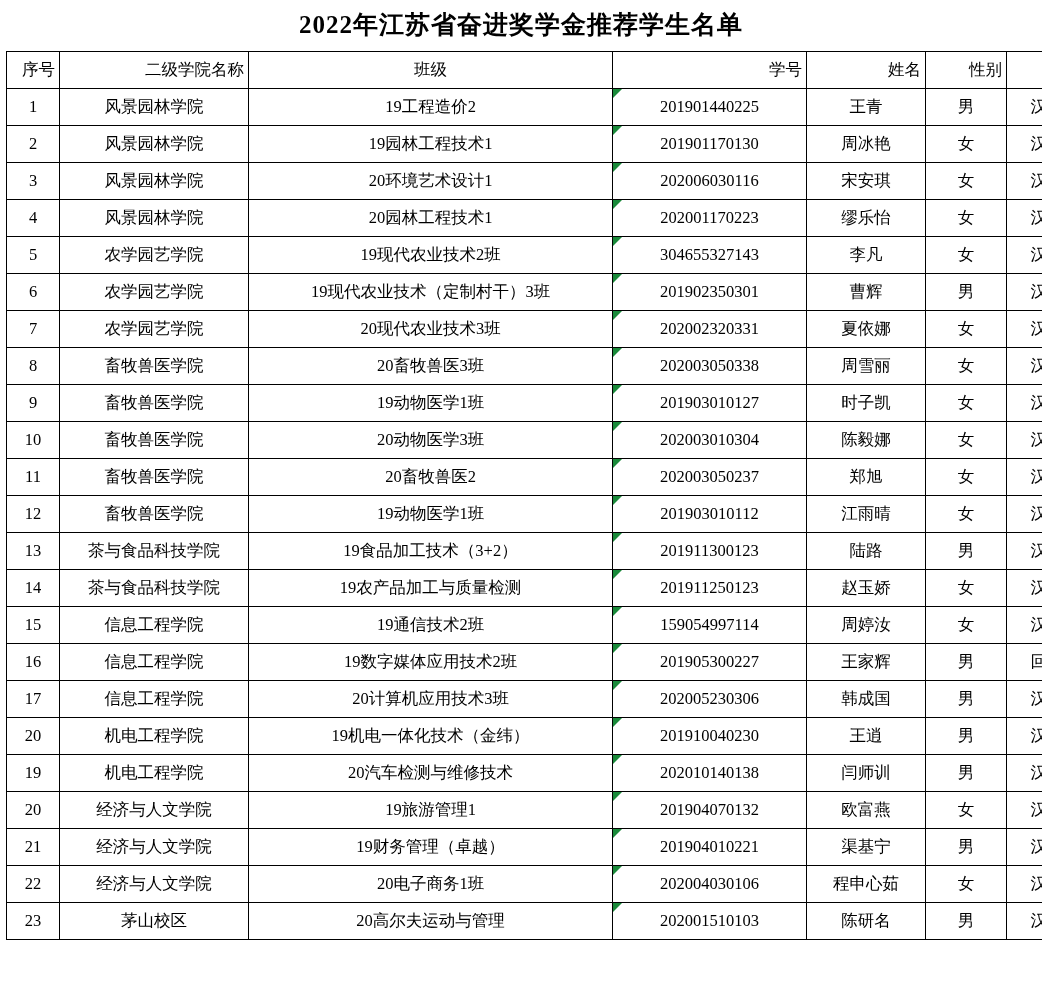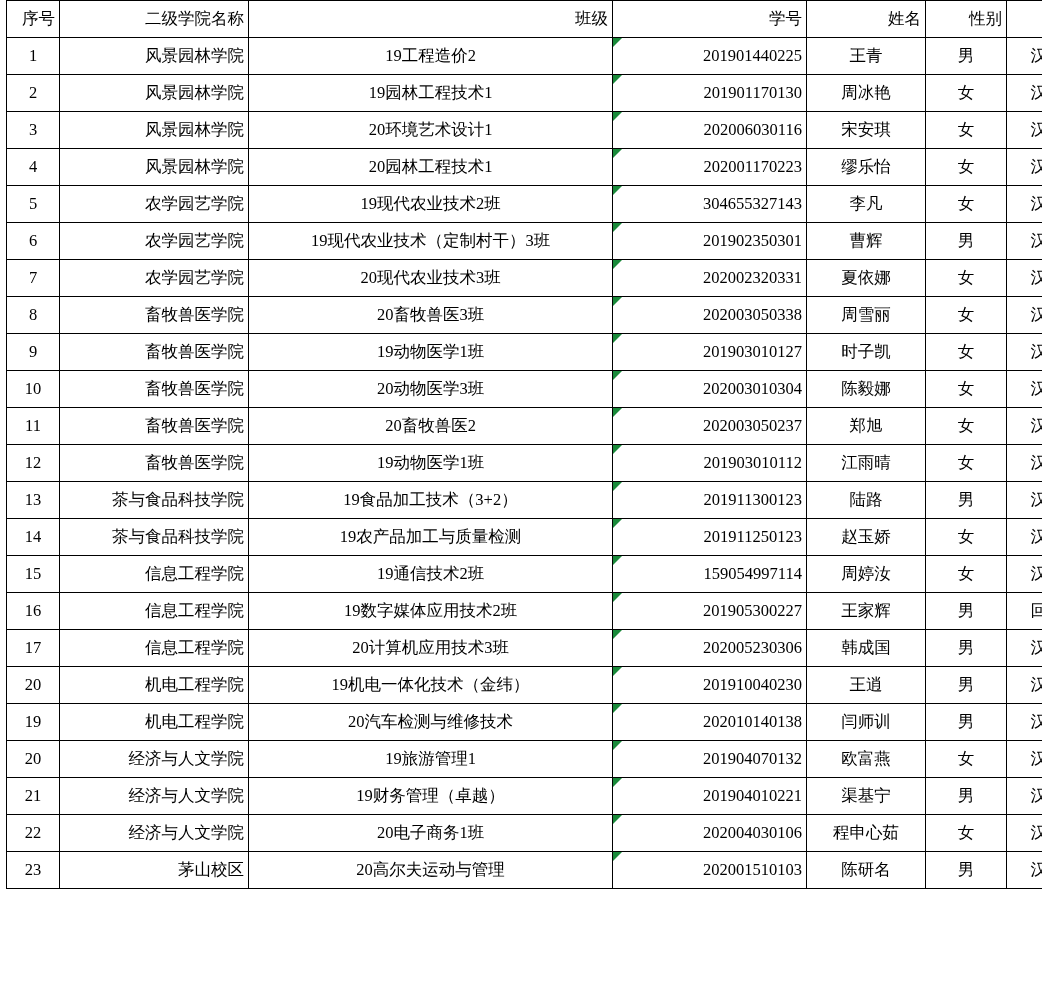--- a/index.html
+++ b/index.html
@@ -41,23 +41,23 @@
     height: 36px;
     padding: 0 4px;
     overflow: hidden;
     white-space: nowrap;
   }
   table.roster th {
     text-align: right;
     font-weight: normal;
   }
   .c-idx   { width: 44px;  text-align: center; }
-  .c-col   { width: 180px; text-align: right; }
+  .c-col   { width: 180px; text-align: center; }
   .c-class { width: 355px; text-align: center; padding-left: 6px; }
-  .c-sid   { width: 185px; text-align: right; }
+  .c-sid   { width: 185px; text-align: center; }
   .c-name  { width: 110px; text-align: center; }
   .c-sex   { width: 72px;  text-align: center; font-family: Liberation Serif, serif; }
   .c-eth   { width: 72px;  text-align: center; }
 
   
   td.c-sid {
     position: relative;
   }
   td.c-sid::before {
     content: "";
@@ -68,27 +68,28 @@
     height: 0;
     border-top: 9px solid #1a8a3a;
     border-right: 9px solid transparent;
   }
 </style>
 </head>
 <body>
 
 <div class="page">
 
+  <h1 class="doc-title">2022年江苏省奋进奖学金推荐学生名单</h1>
 
   <table class="roster">
     <thead>
       <tr>
         <th class="c-idx">序号</th>
         <th class="c-col">二级学院名称</th>
-        <th class="c-class" style="">班级</th>
+        <th class="c-class" style="text-align:center">班级</th>
         <th class="c-sid">学号</th>
         <th class="c-name">姓名</th>
         <th class="c-sex">性别</th>
         <th class="c-eth">民族</th>
       </tr>
     </thead>
     <tbody>
         <tr>
           <td class="c-idx">1</td>
           <td class="c-col">风景园林学院</td>

